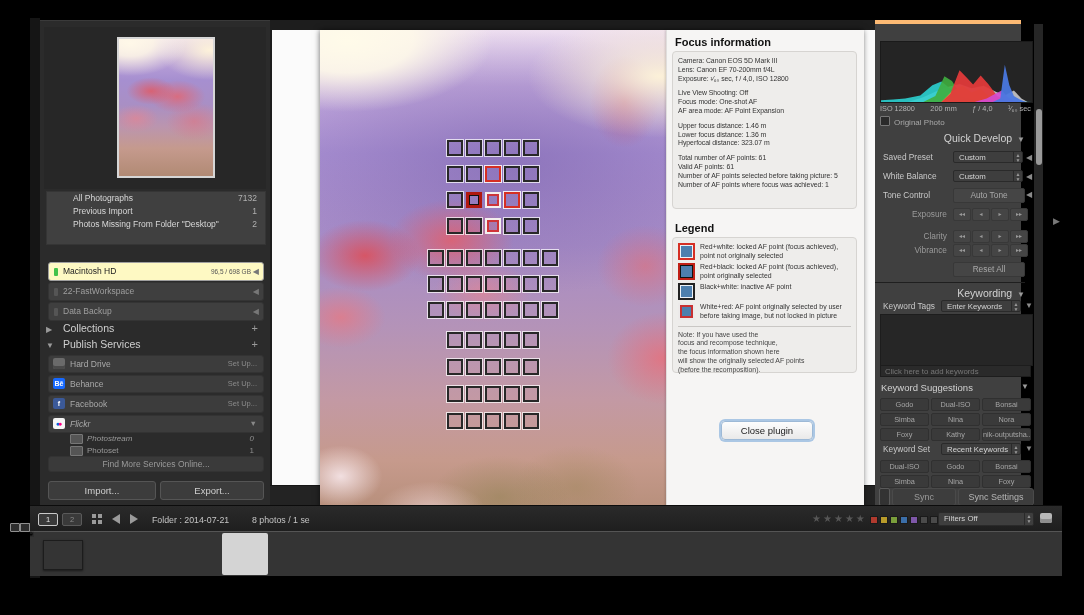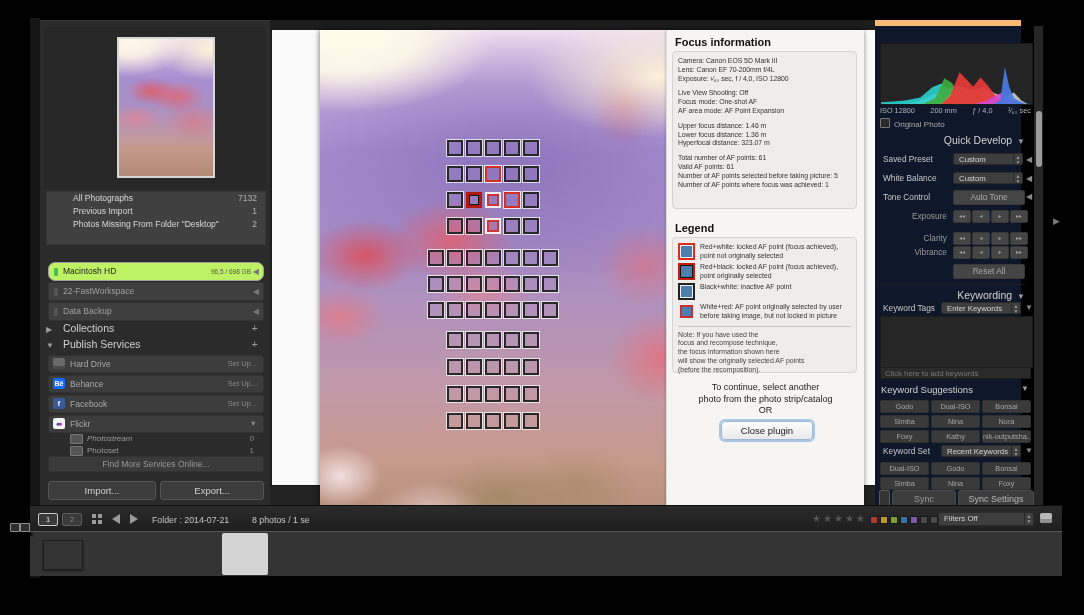--- a/index.html
+++ b/index.html
@@ -24,21 +24,21 @@
   .cat-row{position:relative;height:13px;line-height:13px;padding:0 8px 0 26px;font-size:8.5px;color:#d8d8d8;}
   .cat-row .cnt{position:absolute;right:8px;top:0;color:#b0b0b0;}
   .sec-head{position:absolute;left:6px;width:218px;height:15px;color:#cfcfcf;font-size:10.5px;}
   .sec-head .tri{display:inline-block;width:14px;color:#9a9a9a;font-size:8px;}
   .sec-head .right{position:absolute;right:4px;top:0;color:#9a9a9a;font-size:11px;letter-spacing:2px;}
   .vol-row{position:absolute;left:8px;width:214px;height:17px;border-radius:3px;background:#3f3f3f;
            border:1px solid #343434;color:#9f9f9f;font-size:8.5px;line-height:17px;}
   .vol-row .led{position:absolute;left:5px;top:5px;width:4px;height:8px;border-radius:1px;background:#555;}
   .vol-row .nm{position:absolute;left:14px;}
   .vol-row .tri-r{position:absolute;right:4px;top:0;color:#777;font-size:8px;}
-  .vol-row.sel{background:#bef264;border-color:#9f9f9f;color:#222;border-radius:7px;}
+  .vol-row.sel{background:#fef9c3;border-color:#9f9f9f;color:#222;}
   .vol-row.sel .led{background:#43c34a;}
   .vol-row.sel .cap{position:absolute;right:12px;top:0;font-size:6.5px;color:#555;}
   .svc-row{position:absolute;left:8px;width:214px;height:16px;border-radius:3px;background:#3c3c3c;
            border:1px solid #333;color:#a9a9a9;font-size:8.5px;line-height:16px;}
   .svc-row .ic{position:absolute;left:4px;top:2px;width:12px;height:11px;border-radius:2px;font-size:7px;
                text-align:center;line-height:11px;color:#fff;}
   .svc-row .nm{position:absolute;left:21px;}
   .svc-row .act{position:absolute;right:6px;color:#8a8a8a;font-size:7.5px;}
   .child-row{position:absolute;left:30px;width:192px;height:11px;font-size:8px;color:#9a9a9a;line-height:11px;}
   .child-row .ic{position:absolute;left:0;top:1px;width:11px;height:8px;background:#555;border:1px solid #777;border-radius:1px;}
@@ -96,21 +96,21 @@
   .lg-text{font-size:6.9px;line-height:8.6px;color:#333;}
   .lg-divider{border-top:1px solid #c9c7c4;margin:5px 0 4px 0;}
   .note-line{font-size:6.9px;line-height:8.8px;color:#444;}
   #continue-text{position:absolute;left:0;top:352px;width:197px;text-align:center;font-size:9px;
                  line-height:11.5px;color:#222;}
   #close-plugin{position:absolute;left:54px;top:391px;width:90px;height:17px;border-radius:4px;
       background:linear-gradient(180deg,#fdfdfd,#e9e9e9);border:1px solid #9db9d6;
       box-shadow:0 0 0 2px rgba(110,160,215,.55);font-size:9.5px;color:#1a1a1a;text-align:center;line-height:17px;}
 
   
-  #right-panel{left:875px;top:20px;width:146px;height:485px;background:#0f172a;border-top:6px solid #fdba74;}
+  #right-panel{left:875px;top:20px;width:146px;height:485px;background:#404040;border-top:4px solid #fdba74;}
   #histogram{left:5px;top:17px;width:151px;height:60px;background:#242424;border:1px solid #1a1a1a;}
   #histogram svg{display:block;width:100%;height:100%;}
   .meta-row{left:5px;top:80px;width:151px;display:flex;justify-content:space-between;
             font-size:7.3px;color:#b3b3b3;}
   #orig-photo{left:5px;top:92px;font-size:8px;color:#a8a8a8;}
   #orig-photo .cb{display:inline-block;width:8px;height:8px;border:1px solid #777;border-radius:1px;
                   vertical-align:-1px;margin-right:4px;background:#2a2a2a;}
   .rp-head{position:absolute;width:150px;text-align:right;color:#d2d2d2;font-size:10.5px;}
   .rp-head .tri{color:#9a9a9a;font-size:8px;margin-left:5px;}
   .qd-label{position:absolute;left:8px;font-size:8.3px;color:#c9c9c9;}
@@ -243,21 +243,21 @@
     <div class="svc-row" style="top:354px;">
       <span class="ic" style="background:#1769ff;font-weight:bold;">Bē</span>
       <span class="nm">Behance</span>
       <span class="act">Set Up...</span>
     </div>
     <div class="svc-row" style="top:374px;">
       <span class="ic" style="background:#3b5998;font-weight:bold;">f</span>
       <span class="nm">Facebook</span>
       <span class="act">Set Up...</span>
     </div>
-    <div class="svc-row" style="top:394px;">
+    <div class="svc-row" style="top:394px;font-style:italic;">
       <span class="ic" style="background:#f5f5f5;"><span style="color:#0063dc;">●</span><span style="color:#ff0084;margin-left:-2px;">●</span></span>
       <span class="nm">Flickr</span>
       <span class="act" style="color:#888;">▼</span>
     </div>
     <div class="child-row" style="top:412px;font-style:italic;">
       <span class="ic"></span>
       <span class="nm">Photostream</span>
       <span class="cnt">0</span>
     </div>
     <div class="child-row" style="top:424px;">
@@ -384,25 +384,20 @@
             <div class="lg-text">White+red: AF point originally selected by user before taking image, but not locked in picture</div>
           </div>
           <div class="lg-divider"></div>
           <div class="note-line">Note: If you have used the</div>
           <div class="note-line">focus and recompose technique,</div>
           <div class="note-line">the focus information shown here</div>
           <div class="note-line">will show the originally selected AF points</div>
           <div class="note-line">(before the recomposition).</div>
         </div>
 
-      <div id="continue-text">
-          <div>To continue, select another</div>
-          <div>photo from the photo strip/catalog</div>
-          <div>OR</div>
-        </div>
       <div id="close-plugin">Close plugin</div>
     </div>
   </div>
 
   <div class="abs" id="right-panel">
     <div class="abs" id="histogram">
         <svg viewBox="0 0 100 100" preserveAspectRatio="none">
           <polygon points="0,100 18,100 28,92 36,83 44,75 52,70 60,77 68,73 76,83 82,89 88,81 93,94 97,100 100,100" fill="#c9c9c9" fill-opacity="0.9"></polygon>
           <polygon points="0,100 0,97 8,96 16,94 26,89 34,72 40,66 46,78 53,91 62,96 72,98 85,99 100,100 100,100" fill="#2bd0d0" fill-opacity="0.9"></polygon>
           <polygon points="0,100 28,100 36,90 42,57 47,65 52,85 58,94 64,98 70,100 100,100" fill="#3fae3f" fill-opacity="0.9"></polygon>

